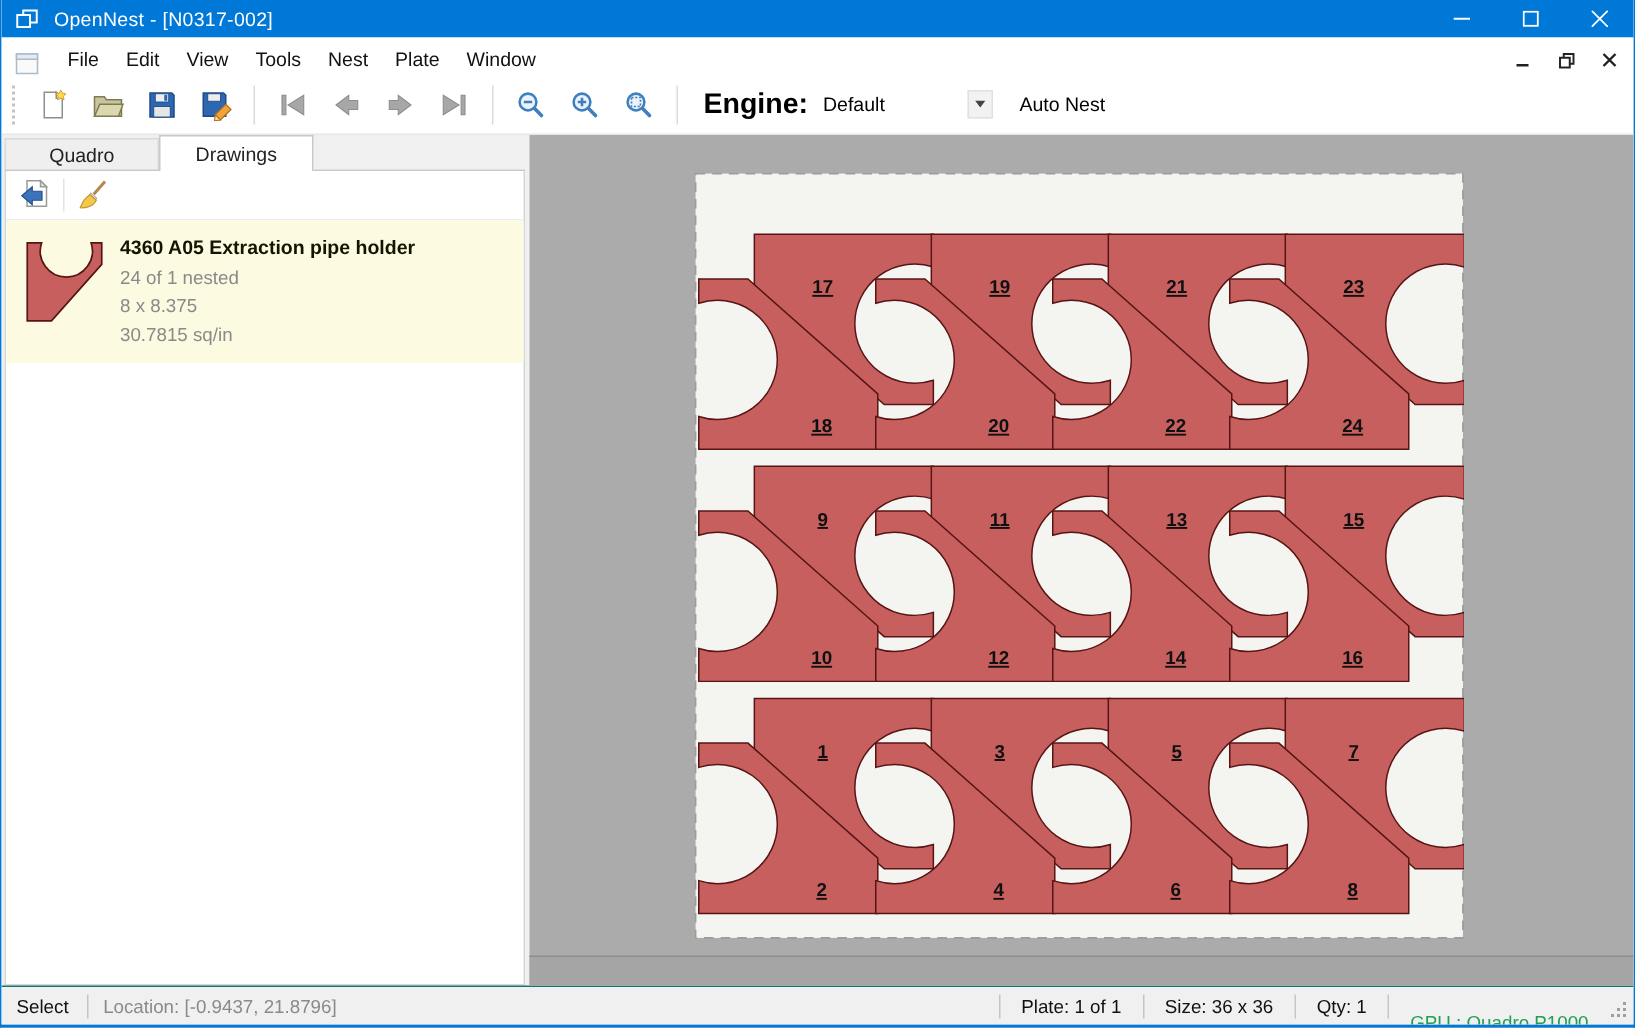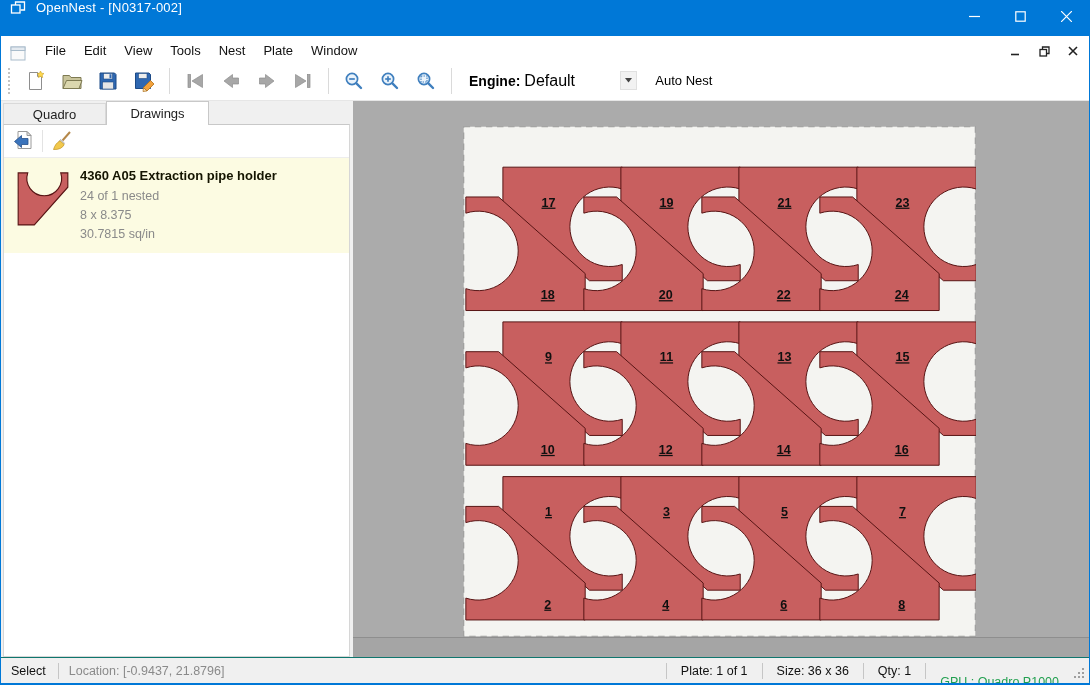--- a/index.html
+++ b/index.html
@@ -6,38 +6,38 @@
     --accent:#0078D7; --part_fill:#C85F5F; --part_outline:#571414;
     --canvas_bg:#ABABAB; --plate_bg:#F4F4F1; --item_bg:#FCFBE2; --gpu_green:#22A050;
     --chrome:#F0F0F0;
   }
   *{box-sizing:border-box; margin:0; padding:0;}
   body{font-family:"Liberation Sans",sans-serif; background:#444; }
   .window{width:1090px;height:685px;display:flex;flex-direction:column;background:#fff;
     border-left:1px solid var(--accent);border-right:1px solid var(--accent);border-bottom:2px solid var(--accent);
     position:relative;overflow:hidden;}
   
-  .titlebar{height:36px;background:var(--accent);display:flex;color:#fff;flex:0 0 auto;}
+  .titlebar{height:25px;background:var(--accent);display:flex;align-items:center;color:#fff;flex:0 0 auto;}
   .titlebar .appicon{margin:0 10px 0 9px;display:flex;}
   .titlebar .title{font-size:13px;letter-spacing:.2px;}
   .titlebar .spacer{flex:1;}
   .tb-btn{width:46px;height:32px;display:flex;align-items:center;justify-content:center;}
   
   .menubar{height:25px;background:#fff;display:flex;align-items:flex-end;font-size:13px;color:#111;flex:0 0 auto;}
   .menubar .mdiicon{margin:0 10px 0 9px;display:flex;}
   .menu-item{padding:3px 9px;cursor:default;}
   .menubar .spacer{flex:1;}
   .child-ctrl{width:26px;height:20px;display:flex;align-items:center;justify-content:center;margin-right:3px;}
   
   .toolbar{height:40px;background:#fff;display:flex;align-items:center;border-bottom:1px solid #E6E6E6;flex:0 0 auto;}
   .grip{width:4px;height:26px;margin:0 6px 0 7px;border-left:2px dotted #C3C3C3;}
   .tool-btn{width:36px;height:32px;display:flex;align-items:center;justify-content:center;}
   .tsep{width:1px;height:26px;background:#DADADA;margin:0 7px;}
-  .engine-label{font-weight:bold;font-size:14px;margin:0 0 0 10px;}
-  .engine-value{font-size:16px;width:100px;padding-left:4px;}
+  .engine-label{font-weight:bold;font-size:19px;margin:0 6px 0 10px;}
+  .engine-value{font-size:13px;width:100px;padding-left:4px;}
   .combo-arrow{width:17px;height:19px;background:#F2F2F2;border:1px solid #E0E0E0;display:flex;align-items:center;justify-content:center;margin-right:12px;}
   .autonest{font-size:13px;padding:4px 6px;}
   
   .body{flex:1;display:flex;background:var(--chrome);min-height:0;padding-left:2px;}
   .left-panel{width:347px;display:flex;flex-direction:column;flex:0 0 auto;}
   .tabsrow{height:24px;display:flex;align-items:flex-end;background:var(--chrome);}
   .tab{width:103px;height:22px;display:flex;align-items:center;justify-content:center;font-size:13px;
        background:#EFEFEF;border:1px solid #D9D9D9;border-bottom:none;color:#222;}
   .tab.active{background:#fff;height:24px;border-color:#C8C8C8;z-index:2;}
   .panel-content{flex:1;background:#fff;border:1px solid #D6D6D6;border-top:1px solid #C8C8C8;display:flex;flex-direction:column;margin-top:-1px;}

